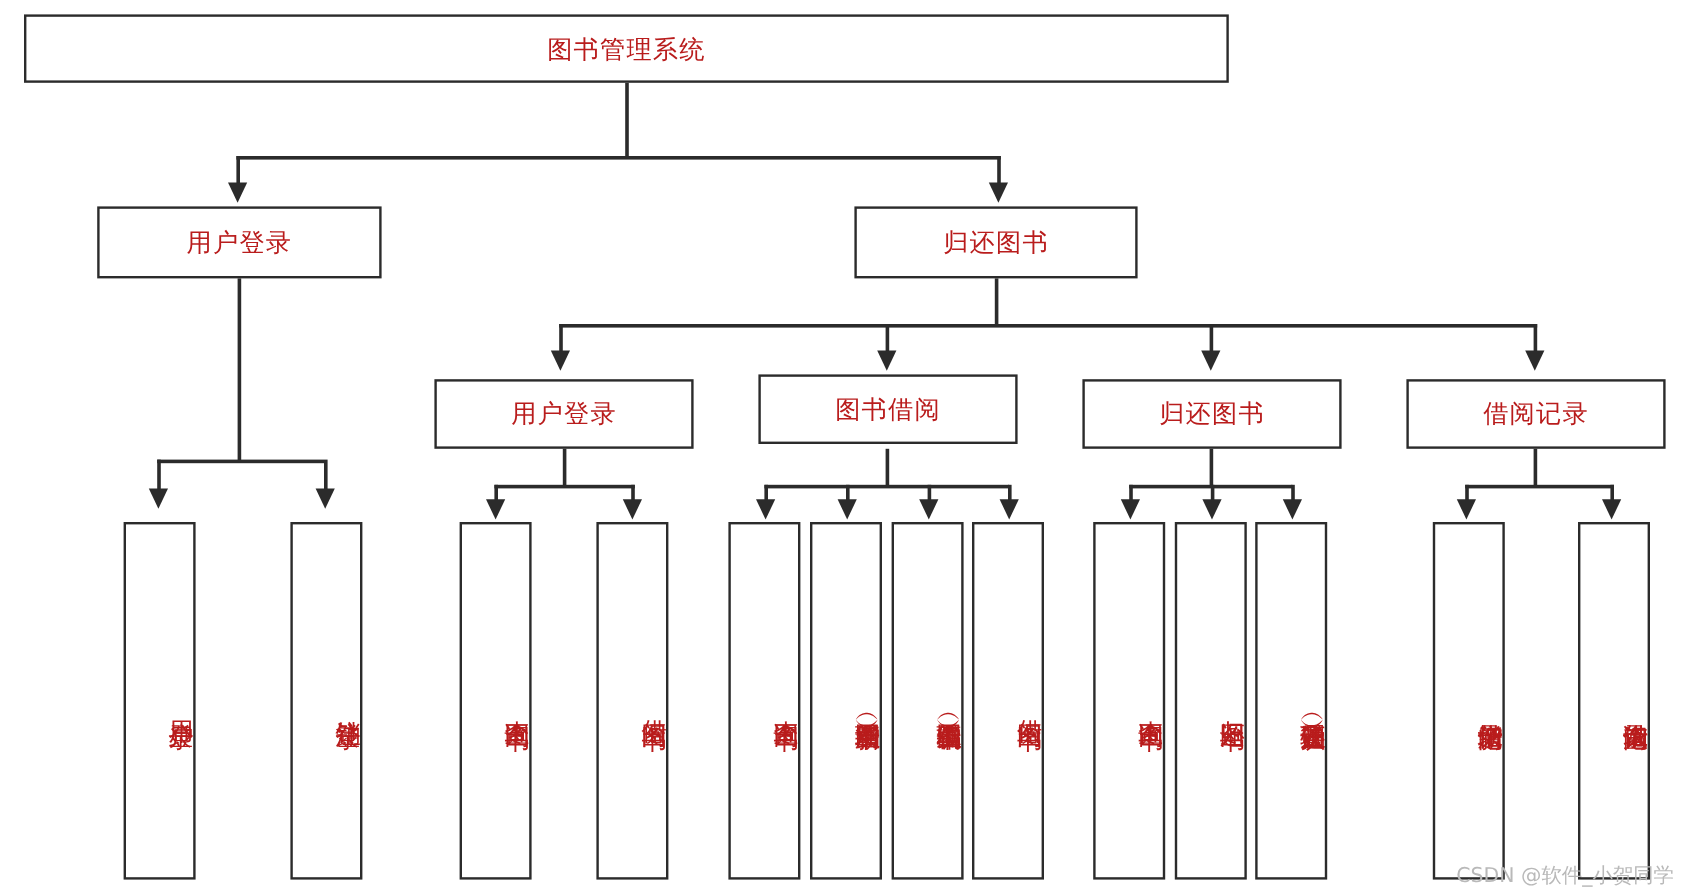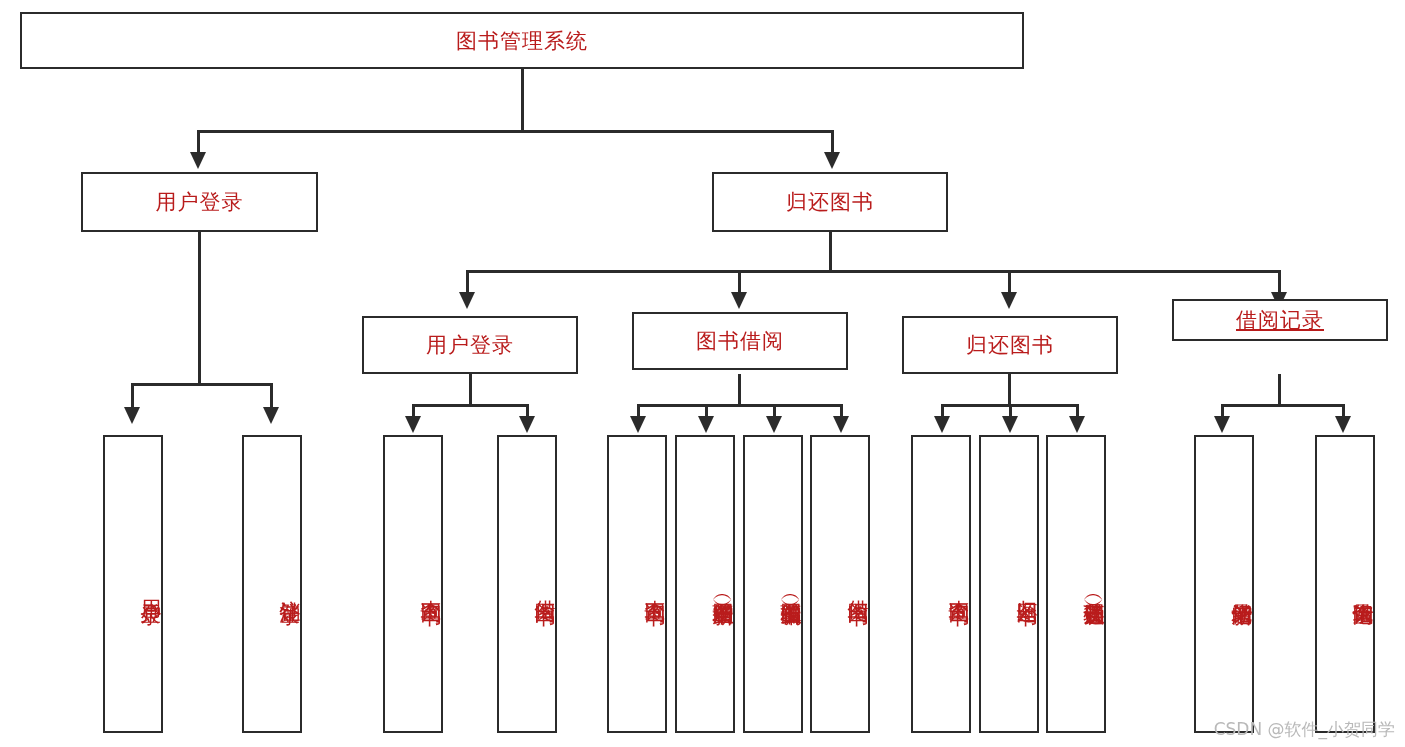--- a/index.html
+++ b/index.html
@@ -116,21 +116,21 @@
 
   <div class="node h" style="left:362px; top:316px; width:216px; height:58px;">
     <span class="lbl">用户登录</span>
   </div>
   <div class="node h" style="left:632px; top:312px; width:216px; height:58px;text-align:center;">
     <span class="lbl">图书借阅</span>
   </div>
   <div class="node h" style="left:902px; top:316px; width:216px; height:58px;">
     <span class="lbl">归还图书</span>
   </div>
-  <div class="node h" style="left:1172px; top:299px; width:216px; height:42px;text-decoration:underline;">
+  <div class="node h" style="left:1172px; top:316px; width:216px; height:58px;">
     <span class="lbl">借阅记录</span>
   </div>
 
   <div class="edge v" style="left:469px; top:374px; height:32px;"></div>
   <div class="edge h" style="left:412px; top:404px; width:117px;"></div>
   <div class="edge v" style="left:412px; top:404px; height:14px;"></div>
   <div class="arrow" style="left:405px; top:416px;"></div>
   <div class="edge v" style="left:526px; top:404px; height:14px;"></div>
   <div class="arrow" style="left:519px; top:416px;"></div>
 

